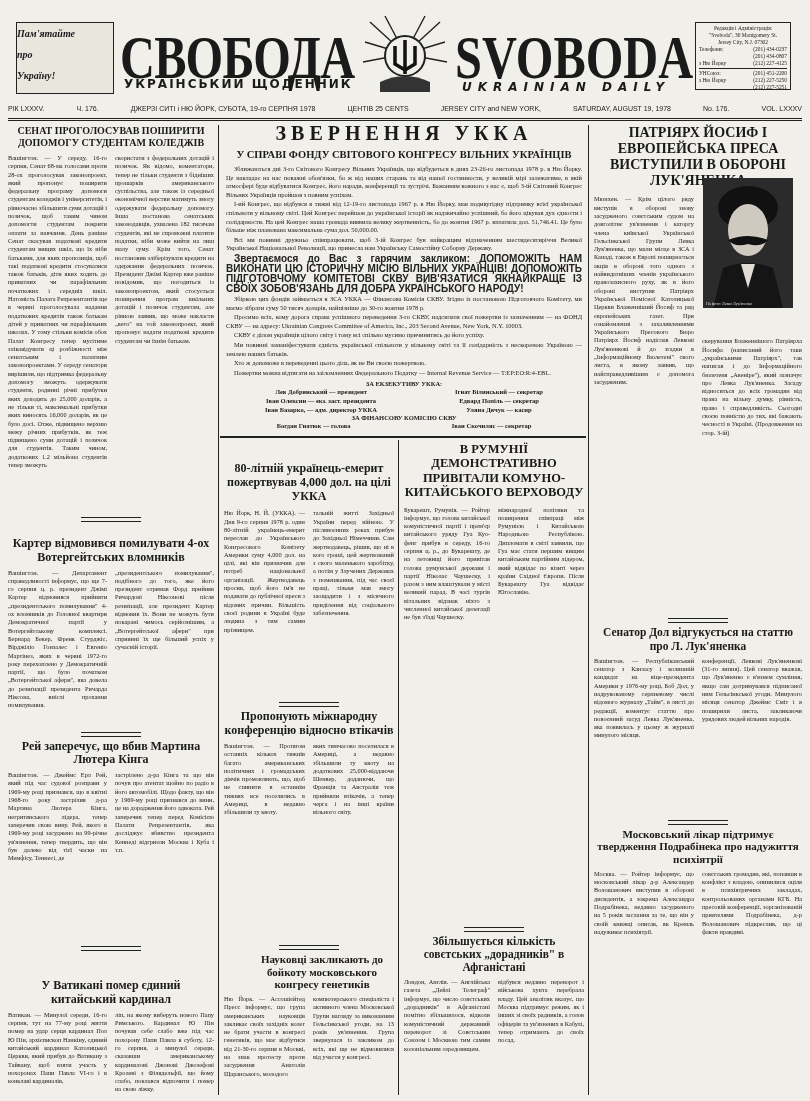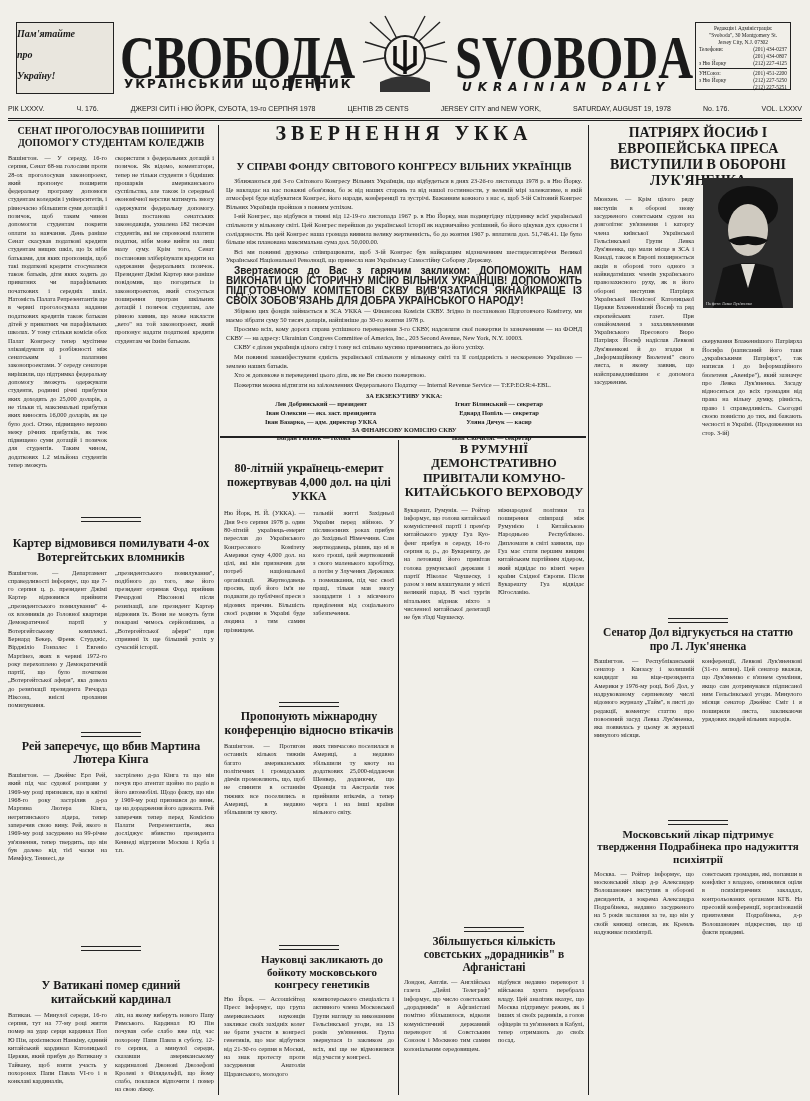--- a/index.html
+++ b/index.html
@@ -132,21 +132,21 @@
     <div class="sep"></div>
     <div class="hl-serif" style="font-size:12px;margin-top:28px;">У Ватикані помер єдиний китайський кардинал</div>
     <div class="two body" style="margin-top:4px;height:110px;overflow:hidden;">
       <div>Ватикан. — Минулої середи, 16-го серпня, тут на 77-му році життя помер на удар серця кардинал Пол Ю Пін, архієпископ Нанкіну, єдиний китайський кардинал Католицької Церкви, який прибув до Ватикану з Тайвану, щоб взяти участь у похоронах Папи Павла VI-го і в конклаві кардиналів,</div>
       <div>ліп, на якому виберуть нового Папу Римського. Кардинал Ю Пін почував себе слабо вже під час похорону Папи Павла в суботу, 12-го серпня, а минулої середи, сказавши американському кардиналові Джонові Джозефові Кролеві з Філядельфії, що йому слабо, поклався відпочити і помер на свою ліжку.</div>
     </div>
   </div>
 
   <div class="col" style="left:226px;top:122px;width:356px;">
     <div class="hl-serif" style="font-size:20px;letter-spacing:5px;">ЗВЕРНЕННЯ УККА</div>
-    <div class="hl-serif" style="font-size:10.5px;margin-top:16px;">У СПРАВІ ФОНДУ СВІТОВОГО КОНГРЕСУ ВІЛЬНИХ УКРАЇНЦІВ</div>
+    <div class="hl-serif" style="font-size:10.5px;margin-top:4px;">У СПРАВІ ФОНДУ СВІТОВОГО КОНГРЕСУ ВІЛЬНИХ УКРАЇНЦІВ</div>
     <div class="body" style="margin-top:4px;font-size:6.4px;line-height:8.6px;">
       <p>Зближаються дні 3-го Світового Конгресу Вільних Українців, що відбудеться в днях 23-26-го листопада 1978 р. в Ню Йорку. Це накладає на нас поважні обов'язки, бо ж від наших старань та від нашої гостинности, у великій мірі залежатиме, в якій атмосфері буде відбуватися Конгрес, його наради, конференції та зустрічі. Бажанням кожного з нас є, щоб 3-ій Світовий Конгрес Вільних Українців пройшов з повним успіхом.</p>
       <p>І-ий Конгрес, що відбувся в тижні від 12-19-го листопада 1967 р. в Ню Йорку, мав подивугідну підтримку всієї української спільноти у вільному світі. Цей Конгрес перейшов до української історії як надзвичайно успішний, бо його цікував дух єдности і солідарности. На цей Конгрес наша громада виявила велику жертвенність, бо до жовтня 1967 р. вплатила дол. 51,746.41. Це було більше ніж планована максимальна сума дол. 50,000.00.</p>
       <p>Всі ми повинні дружньо співпрацювати, щоб 3-ій Конгрес був найкращим відзначенням шестидесятиріччя Великої Української Національної Революції, що принесла нам Українську Самостійну Соборну Державу.</p>
       <p style="font-family:'Liberation Sans',sans-serif;font-weight:bold;font-size:10px;line-height:10px;">Звертаємося до Вас з гарячим закликом: ДОПОМОЖІТЬ НАМ ВИКОНАТИ ЦЮ ІСТОРИЧНУ МІСІЮ ВІЛЬНИХ УКРАЇНЦІВ! ДОПОМОЖІТЬ ПІДГОТОВЧОМУ КОМІТЕТОВІ СКВУ ВИВ'ЯЗАТИСЯ ЯКНАЙКРАЩЕ ІЗ СВОЇХ ЗОБОВ'ЯЗАНЬ ДЛЯ ДОБРА УКРАЇНСЬКОГО НАРОДУ!</p>
       <p>Збіркою цих фондів займається в ЗСА УККА — Фінансова Комісія СКВУ. Згідно із постановою Підготовчого Комітету, ми маємо зібрати суму 50 тисяч доларів, найпізніше до 30-го жовтня 1978 р.</p>
       <p>Просимо всіх, кому дорога справа успішного переведення 3-го СКВУ, надсилати свої пожертви із зазначенням — на ФОНД СКВУ — на адресу: Ukrainian Congress Committee of America, Inc., 203 Second Avenue, New York, N.Y. 10003.</p>
       <p>СКВУ є ділом українців цілого світу і тому всі спільно мусимо причинитись до його успіху.</p>
       <p>Ми повинні заманіфестувати єдність української спільноти у вільному світі та її солідарність з нескореною Україною — землею наших батьків.</p>
       <p>Хто ж допоможе в переведенні цього діла, як не Ви своєю пожертвою.</p>

